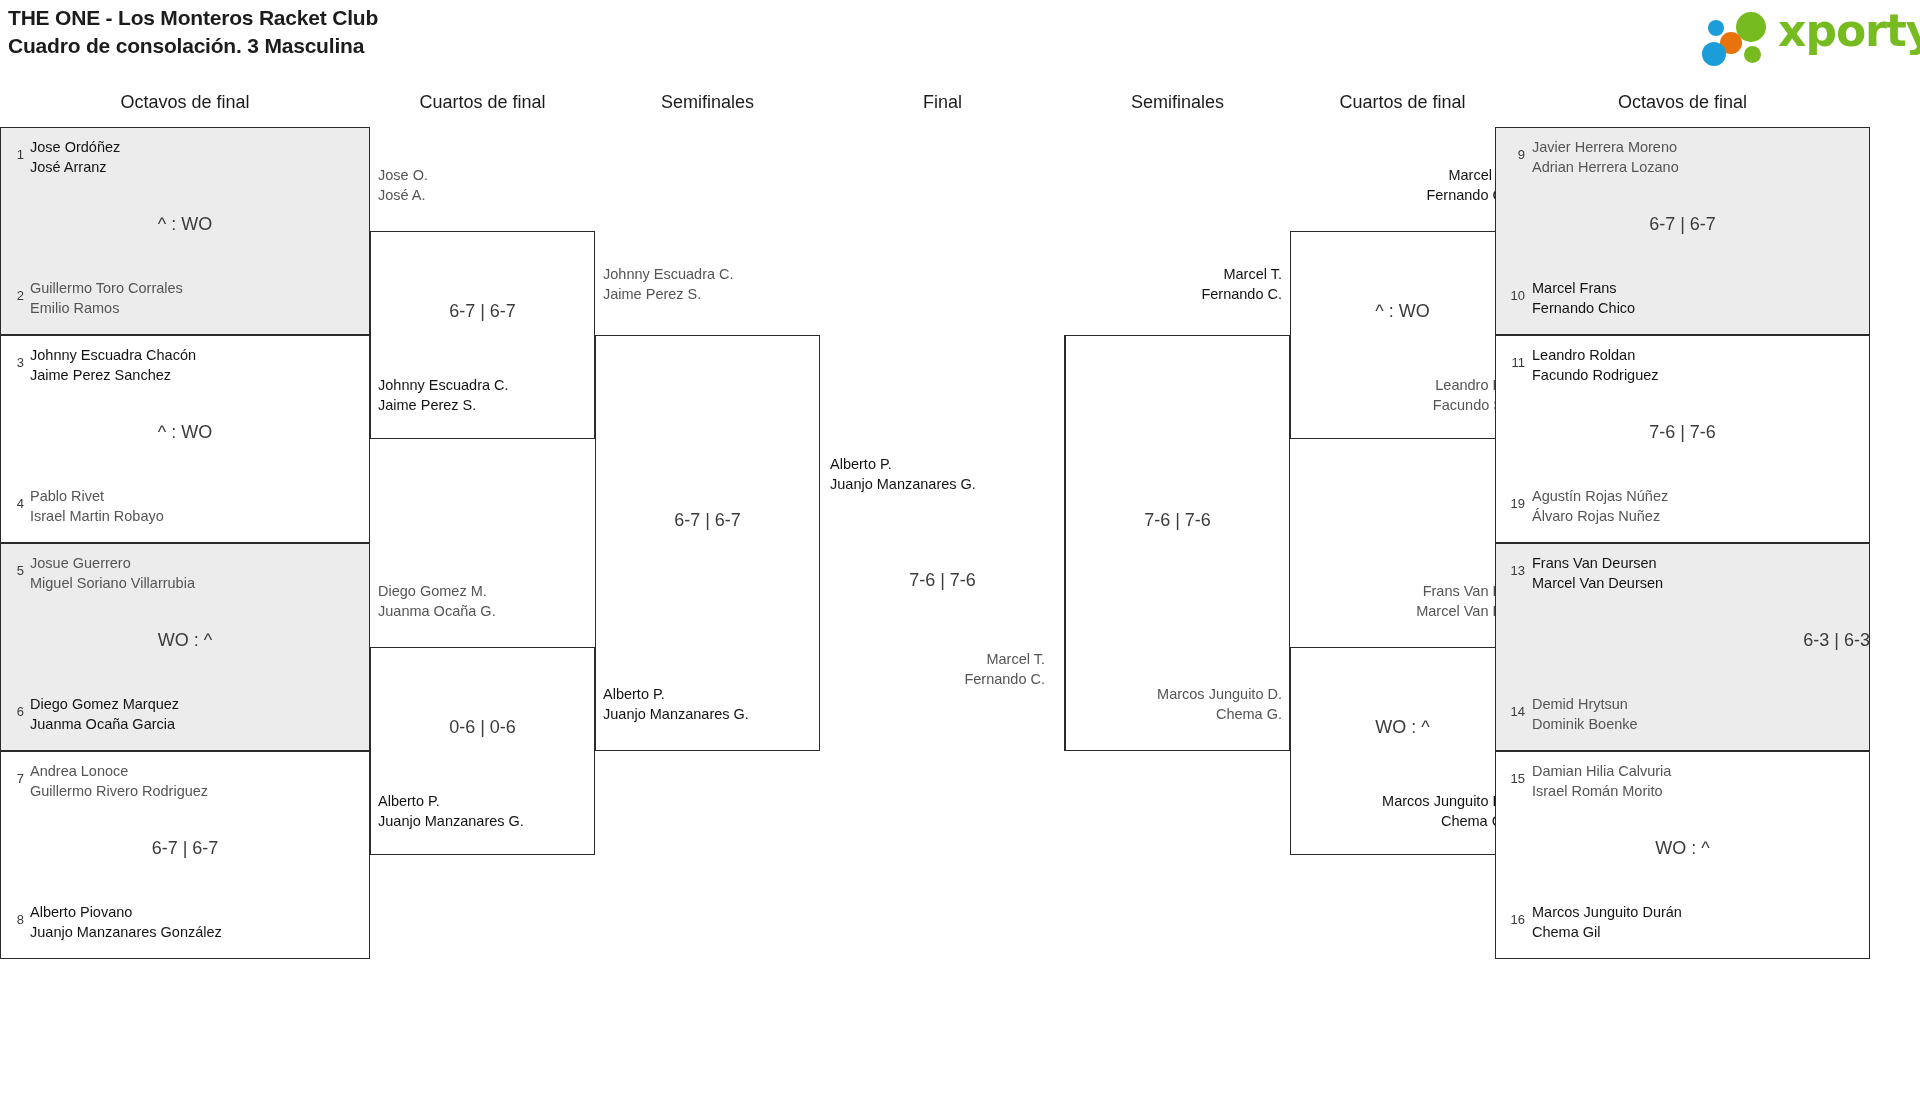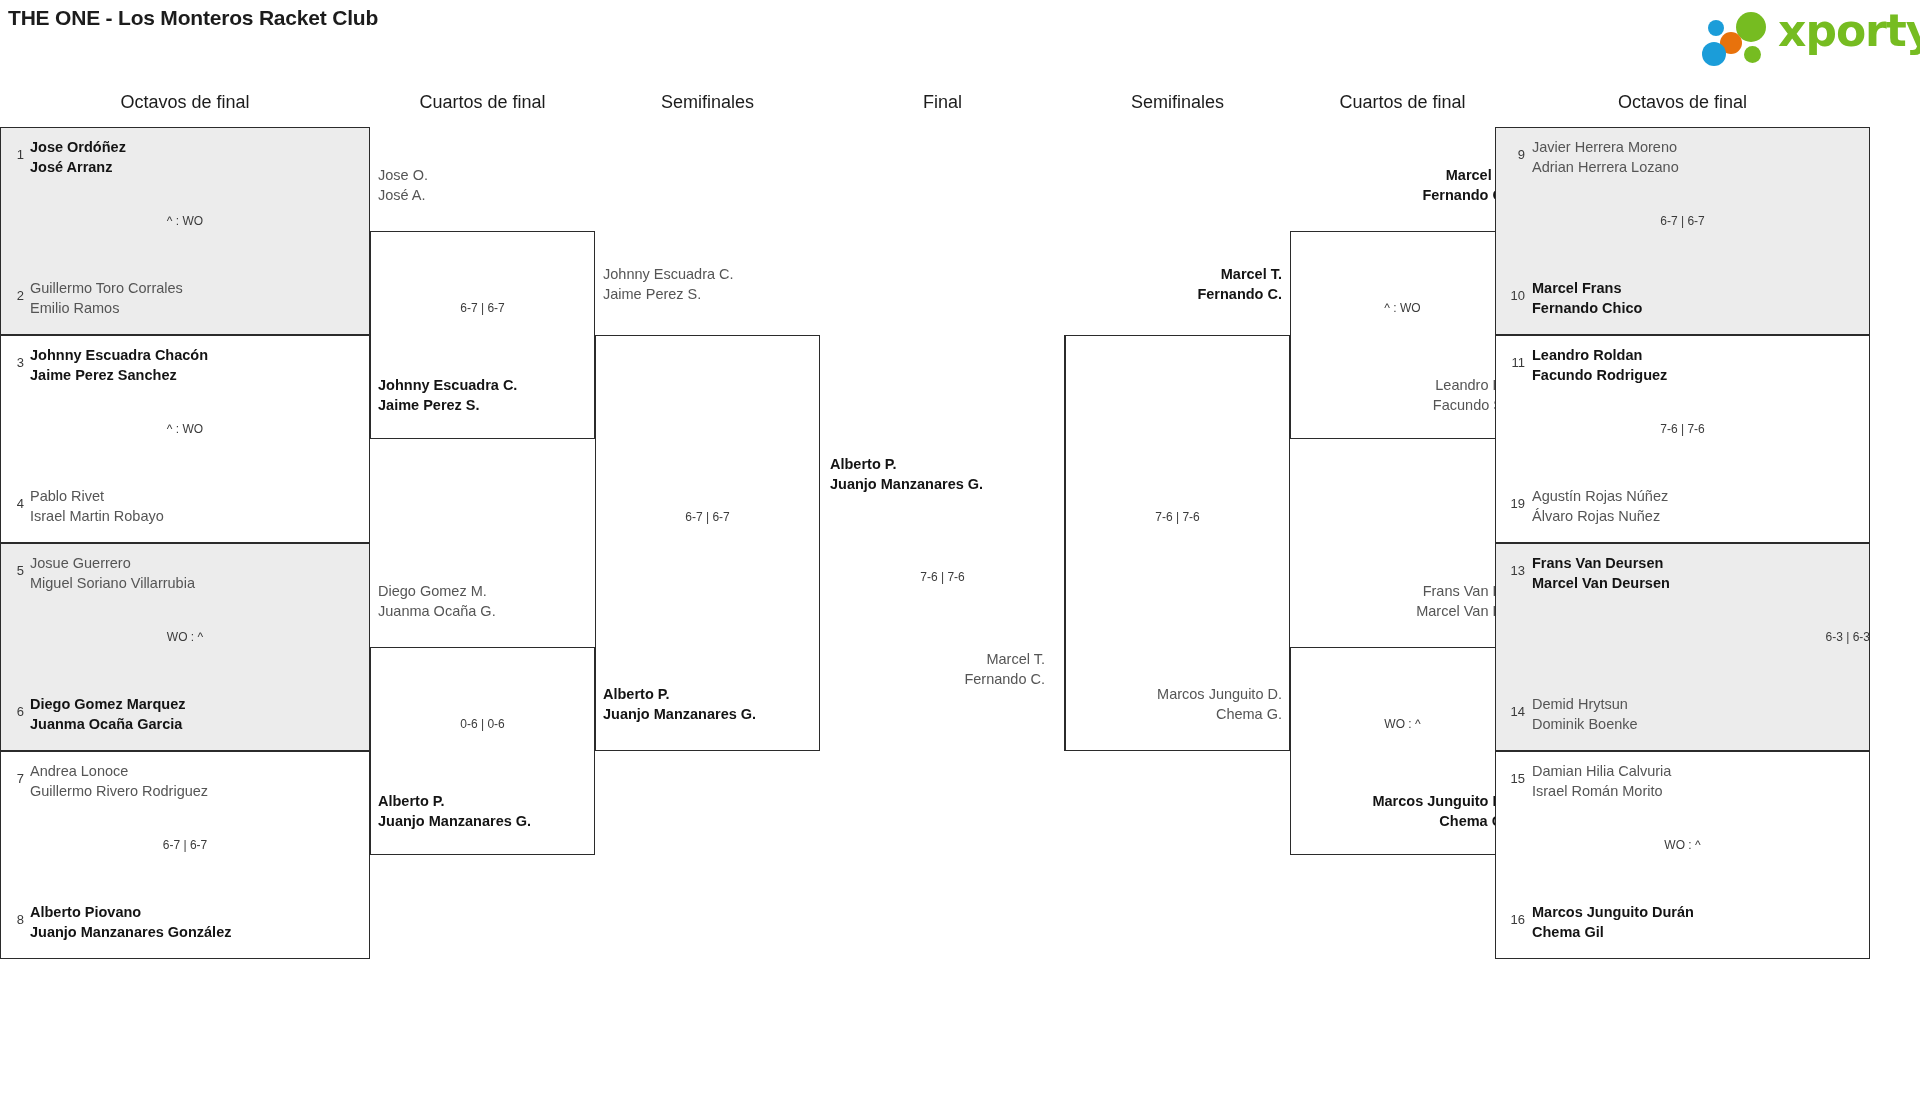--- a/index.html
+++ b/index.html
@@ -31,41 +31,42 @@
   }
 
   
   .bx { position:absolute; border:1px solid #2b2b2b; }
   .shaded { background:#ececec; }
   .plain  { background:#ffffff; }
 
   
   .pl { position:absolute; font-size:14.5px; line-height:1.35; white-space:nowrap; }
   .pl .nm { display:block; }
-  .win { color:#141414; font-weight:700; }
+  .win { color:#141414; font-weight:400; }
   .los { color:#555555; font-weight:400; }
 
   .seed {
     position:absolute; font-size:13px; color:#3a3a3a; font-weight:400;
     width:20px; text-align:right;
   }
 
   .score {
-    position:absolute; font-size:12px; color:#3b3b3b; white-space:nowrap;
+    position:absolute; font-size:18px; color:#3b3b3b; white-space:nowrap;
   }
 
   .r-align { text-align:right; }
 </style>
 </head>
 <body>
 
 <div id="root">
 
   <div id="header">
     <div class="title-line" id="title1">THE ONE - Los Monteros Racket Club</div>
+    <div class="title-line" id="title2">Cuadro de consolación. 3 Masculina</div>
   </div>
 
   <div id="logo">
     <span class="dot" style="left:8px;  top:12px; width:16px; height:16px; background:#1b9dd9;"></span>
     <span class="dot" style="left:36px; top:4px;  width:30px; height:30px; background:#76bc21;"></span>
     <span class="dot" style="left:20px; top:24px; width:22px; height:22px; background:#e8720c;"></span>
     <span class="dot" style="left:2px;  top:34px; width:24px; height:24px; background:#1b9dd9;"></span>
     <span class="dot" style="left:44px; top:38px; width:17px; height:17px; background:#76bc21;"></span>
     <div id="logo-text">xporty</div>
   </div>

